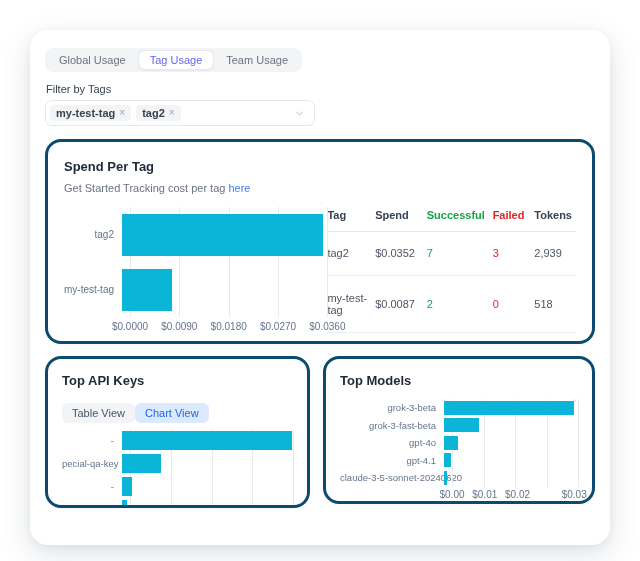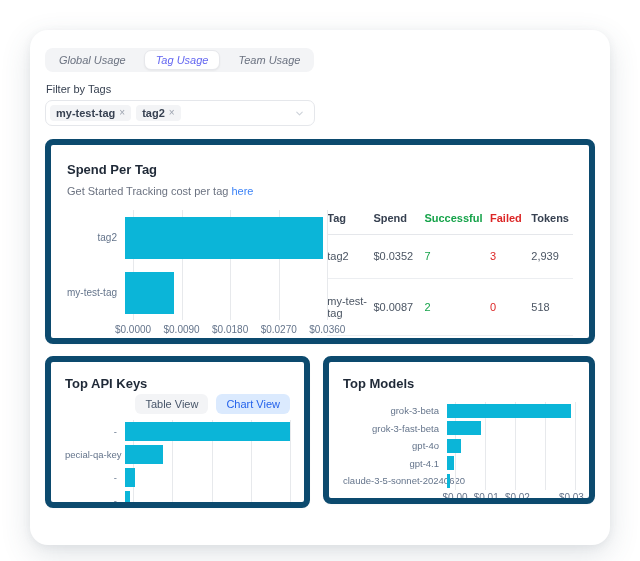--- a/index.html
+++ b/index.html
@@ -3,36 +3,36 @@
 <meta charset="utf-8">
 <style>
   html,body { margin:0; padding:0; background:#ffffff; }
   body { width:640px; height:561px; position:relative; font-family:"Liberation Sans", sans-serif; -webkit-font-smoothing:antialiased; }
   [data-interactable="true"] { cursor:pointer; }
 
   .panel { position:absolute; left:30px; top:30px; width:580px; height:515px; background:#fff;
            border-radius:18px; box-shadow:0 10px 30px rgba(71,85,105,.16), 0 2px 8px rgba(71,85,105,.08);
            box-sizing:border-box; padding:18px 15px; }
 
-  .tabstrip { display:flex; width:max-content; background:#f3f4f6; border-radius:8px; padding:2px; gap:6px; align-items:center;font-style:italic; }
+  .tabstrip { display:flex; width:max-content; background:#f3f4f6; border-radius:8px; padding:2px; gap:0; align-items:center; }
   .tab { font-size:11px; font-weight:500; color:#6b7280; padding:4px 12px; border-radius:7px; white-space:nowrap; }
   .tab.selected { background:#fff; color:var(--accent-indigo,#6366f1); border:1px solid #e7e8ec; padding:3px 11px; box-shadow:0 1px 2px rgba(0,0,0,.05); }
 
   .filter-label { font-size:11px; color:#374151; margin:11px 0 5px 1px; }
 
   .tag-select { width:270px; height:26px; border:1px solid #e5e7eb; border-radius:7px; background:#fff;
                 display:flex; align-items:center; justify-content:space-between; padding:0 9px 0 4px; box-sizing:border-box; }
   .chips { display:flex; gap:5px; align-items:center; }
   .chip { display:inline-flex; align-items:center; gap:4px; background:#f3f4f6; border-radius:4px; padding:2px 6px;
           font-size:11px; font-weight:600; color:#374151; white-space:nowrap; }
   .chip-x { color:#9ca3af; font-size:10px; font-weight:400; line-height:1; }
 
   .second-tabs { margin-top:12px; }
 
-  .card { border:6px solid #0c4a6e; border-radius:8px; background:#fff; box-shadow:0 1px 2px rgba(0,0,0,.03); box-sizing:border-box; }
+  .card { border:3px solid #0c4a6e; border-radius:16px; background:#fff; box-shadow:0 1px 2px rgba(0,0,0,.03); box-sizing:border-box; }
   .card h2 { margin:0; font-size:13px; font-weight:600; color:#1f2937; line-height:20px; }
 
   .spend-card { margin-top:13px; height:205px; padding:15px 16px; }
   .subtitle { margin:5px 0 0; font-size:11px; color:#6b7280; }
   .subtitle a { color:var(--link-blue,#3b82f6); text-decoration:none;text-align:right; }
   .spend-content { display:flex; justify-content:space-between; margin-top:13px; }
 
   .chart { position:relative; }
   .chart-grid { position:absolute; left:var(--label-w); right:0; top:0; bottom:var(--axis-h,0px); }
   .gridline { position:absolute; top:0; bottom:0; width:1px; background:#e7e9ec; }
@@ -51,21 +51,21 @@
   .tag-table td { padding:13px 4px 13px 0; color:#4b5563; border-bottom:1px solid #eceef1; }
   .tag-table th:nth-child(1){width:68px} .tag-table th:nth-child(2){width:56px}
   .tag-table th:nth-child(3){width:66px} .tag-table th:nth-child(4){width:44px}
   .tag-table th:nth-child(3), .tag-table td:nth-child(3){ color:var(--success-green,#16a34a); }
   .tag-table th:nth-child(4), .tag-table td:nth-child(4){ color:var(--fail-red,#dc2626); }
 
   .bottom-row { display:flex; gap:13px; margin-top:12px; align-items:flex-start; }
   .keys-card { width:265px; height:152px; padding:12px 14px; overflow:hidden; }
   .models-card { flex:1; height:148px; padding:12px 14px 12px; overflow:hidden; }
 
-  .view-btns { display:flex; gap:8px; justify-content:flex-end; margin-top:0; }
+  .view-btns { display:flex; margin-top:12px; }
   .viewbtn { font-size:11px; font-weight:500; padding:4px 10px; border-radius:6px; background:#f3f4f6; color:#475569; white-space:nowrap; }
   .viewbtn.selected { background:#dbeafe; color:var(--chart-view-blue,#2563eb); }
 
   .keys-chart { margin-top:6px; height:115px; --label-w:68px; --row-h:23px; --bar-h:19px; --axis-h:0px; }
   .keys-chart .bar-label { font-size:9.5px; }
   .models-chart { margin-top:8px; height:102px; --label-w:112px; --row-h:17.5px; --bar-h:14px; --axis-h:14px; }
   .models-chart .bar-label { font-size:9.5px; }
   .models-chart .tick { font-size:10px; top:2px; }
 </style>
 </head>

